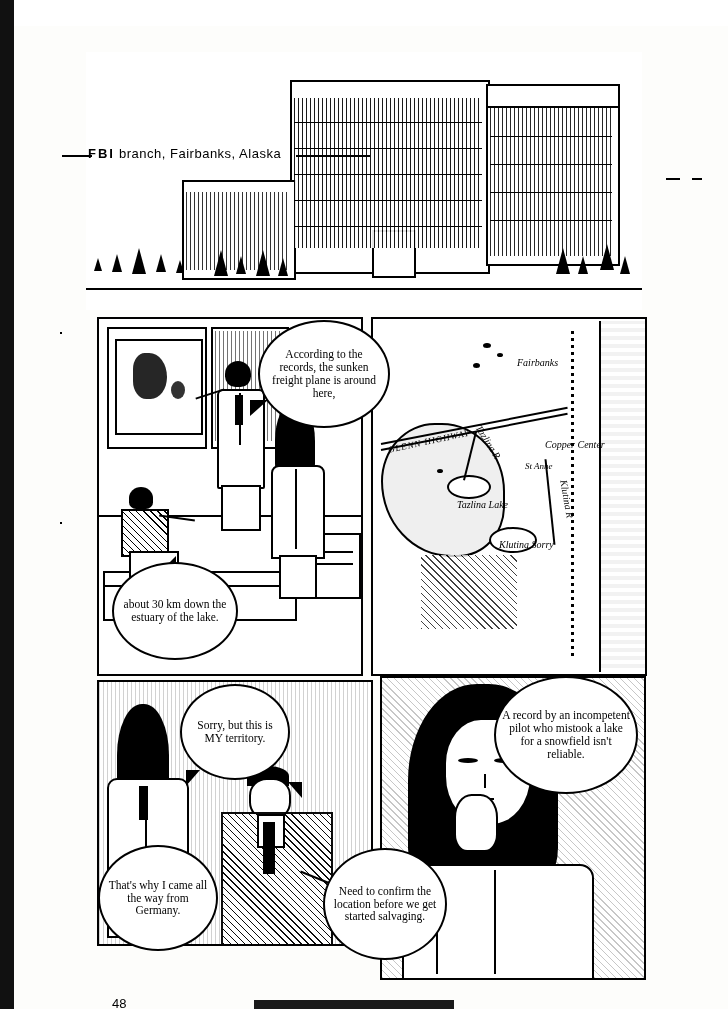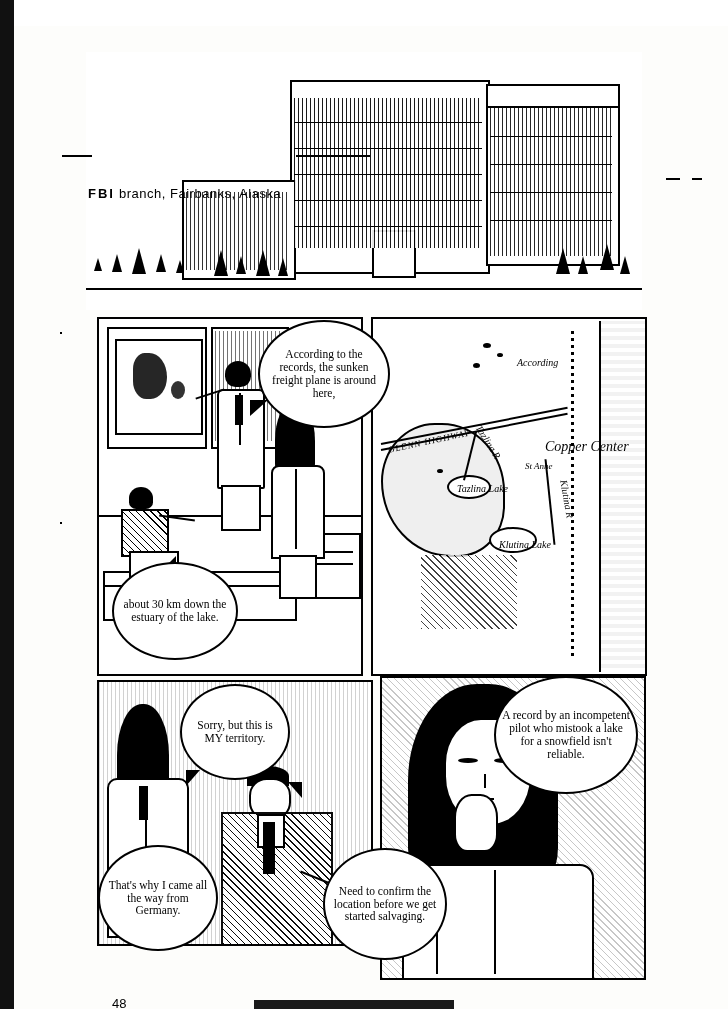--- a/index.html
+++ b/index.html
@@ -15,21 +15,21 @@
   .reg-mark{position:absolute;background:#000;}
 
   
   .panel{position:absolute;border:2px solid #000;background:#fff;overflow:hidden;}
 
   
   #panel-establishing{left:86px;top:52px;width:556px;height:258px;border:none;}
   .caption-rule{position:absolute;left:62px;top:155px;width:30px;height:2px;background:#000;}
   .caption-text{
     position:absolute;left:88px;top:146px;font-family:"Liberation Sans",sans-serif;
-    font-size:13px;letter-spacing:.5px;white-space:nowrap;margin-top:40px;
+    font-size:13px;letter-spacing:.5px;white-space:nowrap;
   }
   .caption-text b{font-weight:700;letter-spacing:2px;}
   .caption-lead{position:absolute;left:296px;top:155px;width:74px;height:2px;background:#000;}
 
   
   .bld{position:absolute;border:2px solid #000;background:#fff;}
   .thinline{position:absolute;background:#000;height:1px;}
   .tree{position:absolute;width:0;height:0;border-left:7px solid transparent;border-right:7px solid transparent;border-bottom:26px solid #000;}
   .tree.s{border-left-width:5px;border-right-width:5px;border-bottom-width:18px;}
   .tree.xs{border-left-width:4px;border-right-width:4px;border-bottom-width:13px;}
@@ -193,27 +193,27 @@
     <div class="blackfill" style="left:116px;top:208px;width:44px;height:22px;border-radius:50%;background:#fff;border:2px solid #000;"></div>
     <div class="grayhatch45" style="left:48px;top:236px;width:96px;height:74px;opacity:.75;"></div>
     <div class="blackfill" style="left:226px;top:2px;width:44px;height:351px;background:repeating-linear-gradient(0deg,#fff 0 4px,#f2f2f2 4px 8px);border-left:2px solid #000;"></div>
 
     <div class="road" style="left:8px;top:124px;width:190px;height:2px;transform:rotate(-11deg);transform-origin:left center;"></div>
     <div class="road" style="left:8px;top:130px;width:190px;height:2px;transform:rotate(-11deg);transform-origin:left center;"></div>
     <div class="dotline" style="left:196px;top:10px;width:7px;height:330px;"></div>
     <div class="road" style="left:96px;top:112px;width:2px;height:50px;transform:rotate(14deg);"></div>
     <div class="road" style="left:176px;top:140px;width:2px;height:86px;transform:rotate(-6deg);"></div>
 
-    <div class="map-label" style="left:144px;top:38px;">According</div>
+    <div class="map-label" style="left:144px;top:38px;">Fairbanks</div>
     <div class="map-label rot" style="left:14px;top:126px;font-size:9px;letter-spacing:1px;transform:rotate(-12deg);">GLENN HIGHWAY</div>
     <div class="map-label rot" style="left:110px;top:104px;transform:rotate(58deg);">Tazlina R</div>
-    <div class="map-label" style="left:172px;top:120px;font-size:14px;">Copper Center</div>
+    <div class="map-label" style="left:172px;top:120px;font-size:10px;">Copper Center</div>
     <div class="map-label" style="left:152px;top:142px;font-size:9px;">St Anne</div>
-    <div class="map-label" style="left:84px;top:164px;">Tazlina Lake</div>
-    <div class="map-label" style="left:126px;top:220px;">Klutina Lake</div>
+    <div class="map-label" style="left:84px;top:180px;">Tazlina Lake</div>
+    <div class="map-label" style="left:126px;top:220px;">Klutina Sorry</div>
     <div class="map-label rot" style="left:196px;top:160px;transform:rotate(80deg);">Klutina R</div>
 
     <div class="blackfill" style="left:110px;top:24px;width:8px;height:5px;border-radius:50%;"></div>
     <div class="blackfill" style="left:124px;top:34px;width:6px;height:4px;border-radius:50%;"></div>
     <div class="blackfill" style="left:100px;top:44px;width:7px;height:5px;border-radius:50%;"></div>
     <div class="blackfill" style="left:64px;top:150px;width:6px;height:4px;border-radius:50%;"></div>
   </div>
 
   <div id="panel-meeting" class="panel">
     <div class="grayhatch" style="left:0;top:0;width:272px;height:262px;opacity:.18;"></div>

